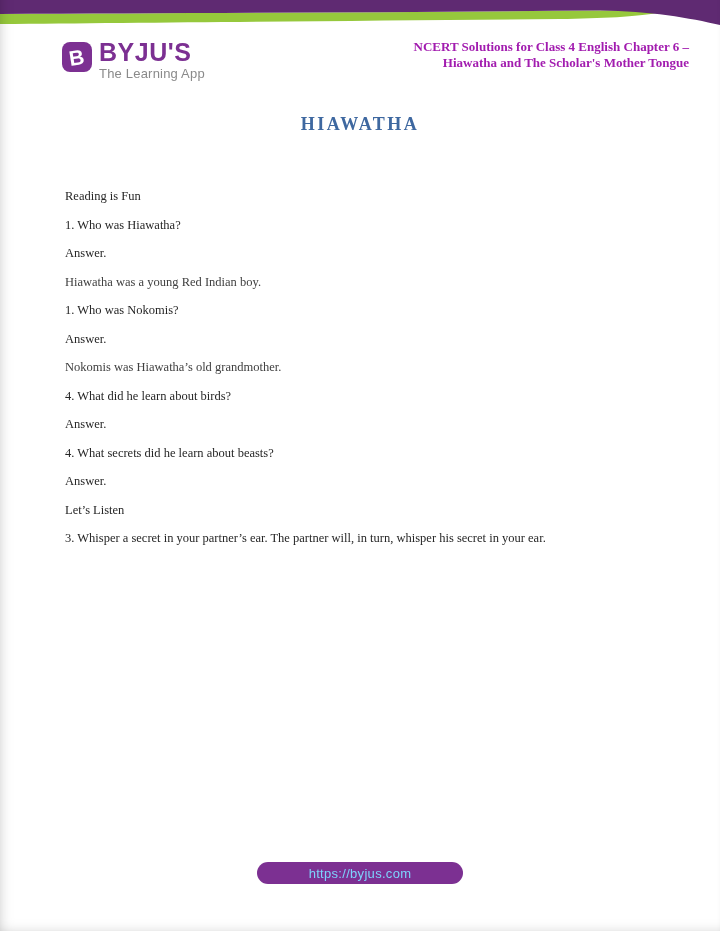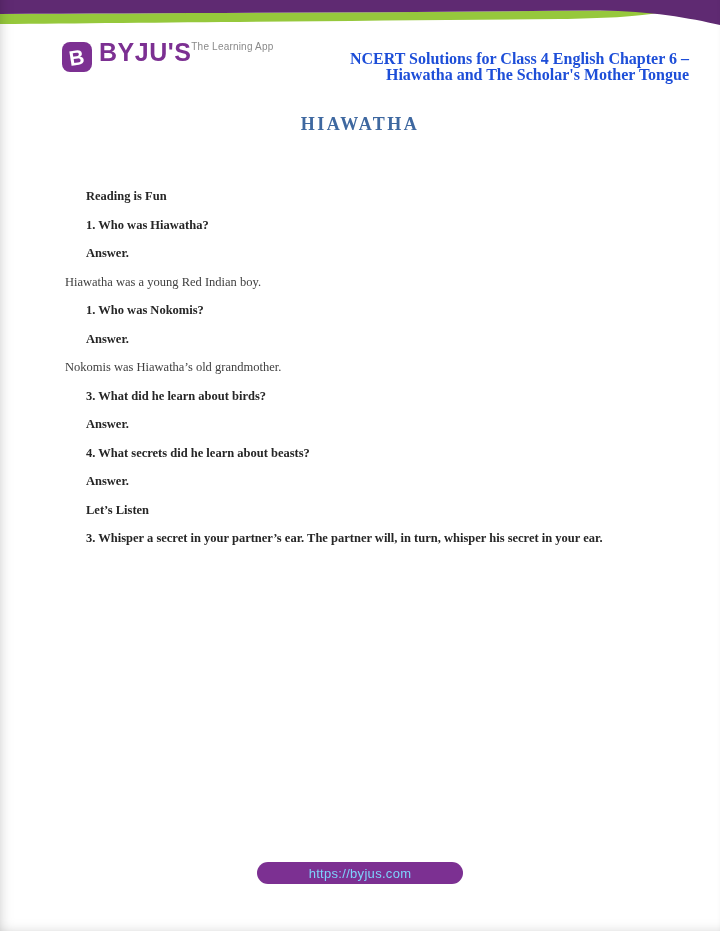--- a/index.html
+++ b/index.html
@@ -47,43 +47,43 @@
     margin-top:2px;
   }
   .logo-icon span{
     color:#ffffff;
     font-family:"Liberation Sans", sans-serif;
     font-weight:bold;
     font-size:21px;
     transform:rotate(-9deg);
     line-height:1;
   }
-  .logo-text{display:flex;flex-direction:row;line-height:1;}
+  .logo-text{display:flex;flex-direction:column;line-height:1;}
   .logo-wordmark{
     font-family:"Liberation Sans", sans-serif;
     font-weight:bold;
     font-size:25px;
     letter-spacing:.5px;
     color:var(--brand-purple);
   }
   .logo-tagline{
     font-family:"Liberation Sans", sans-serif;
-    font-size:10px;
+    font-size:13px;
     color:#8a8a8a;
     margin-top:2px;
     letter-spacing:.2px;
   }
 
   .doc-header{
-    position:absolute;top:51px;right:31px;
+    position:absolute;top:39px;right:31px;
     text-align:right;
     font-weight:bold;
-    font-size:16px;
+    font-size:13px;
     line-height:16px;
-    color:#1d4ed8;
+    color:#a21caf;
   }
 
   .doc-title{
     position:absolute;top:114px;left:0;width:720px;
     text-align:center;
     font-weight:bold;
     font-size:18px;
     letter-spacing:2.5px;
     color:var(--title-blue);
   }
@@ -91,23 +91,22 @@
   .content{
     position:absolute;top:189px;left:65px;width:595px;
   }
   .block{
     font-size:12.5px;
     line-height:15.5px;
     margin-bottom:13px;
     color:var(--text-body);
   }
   .block.heading, .block.question, .block.answer-label{
-    font-weight:bold;
+    font-weight:normal;
     color:var(--text-dark);
-    margin-left:21px;
   }
 
   .footer-pill{
     position:absolute;top:862px;left:50%;
     transform:translateX(-50%);
     width:206px;height:22px;
     background:var(--brand-purple);
     border-radius:12px;
     display:flex;align-items:center;justify-content:center;
     cursor:pointer;
@@ -147,21 +146,21 @@
   <div class="doc-title">HIAWATHA</div>
 
   <div class="content" id="content">
       <div class="block heading">Reading is Fun</div>
       <div class="block question">1. Who was Hiawatha?</div>
       <div class="block answer-label">Answer.</div>
       <div class="block paragraph">Hiawatha was a young Red Indian boy.</div>
       <div class="block question">1. Who was Nokomis?</div>
       <div class="block answer-label">Answer.</div>
       <div class="block paragraph">Nokomis was Hiawatha’s old grandmother.</div>
-      <div class="block question">3. What did he learn about birds?</div>
+      <div class="block question">4. What did he learn about birds?</div>
       <div class="block answer-label">Answer.</div>
       <div class="block question">4. What secrets did he learn about beasts?</div>
       <div class="block answer-label">Answer.</div>
       <div class="block heading">Let’s Listen</div>
       <div class="block question">3. Whisper a secret in your partner’s ear. The partner will, in turn, whisper his secret in your ear.</div>
     </div>
 
   <div class="footer-pill">
     <span>https://byjus.com</span>
   </div>

